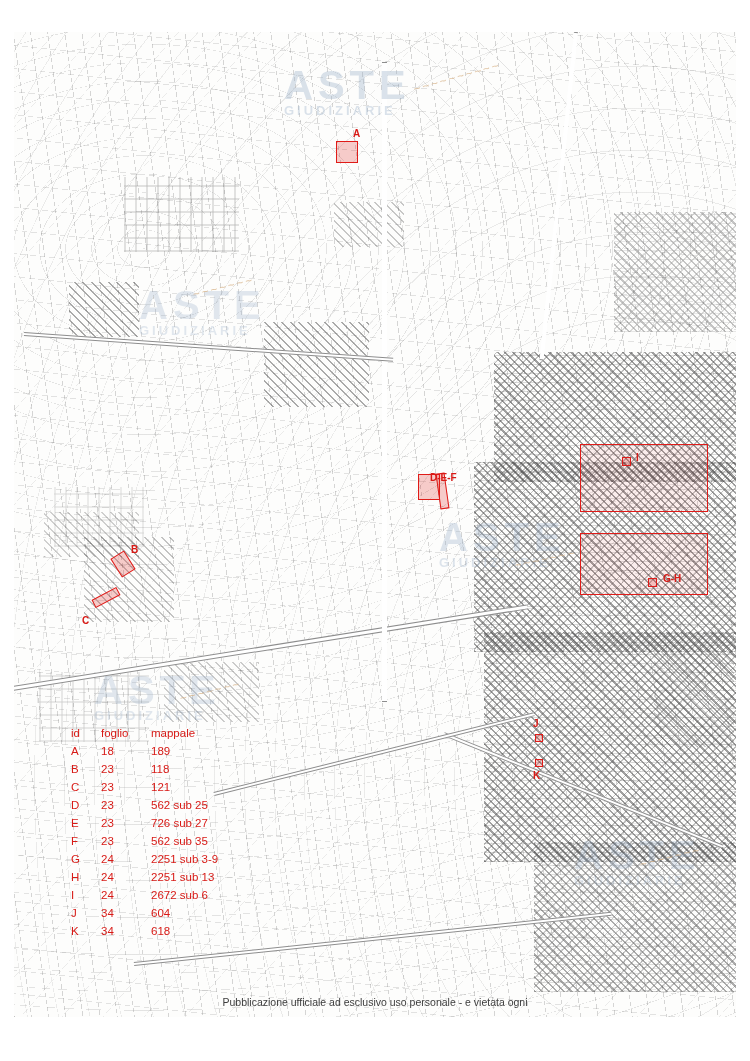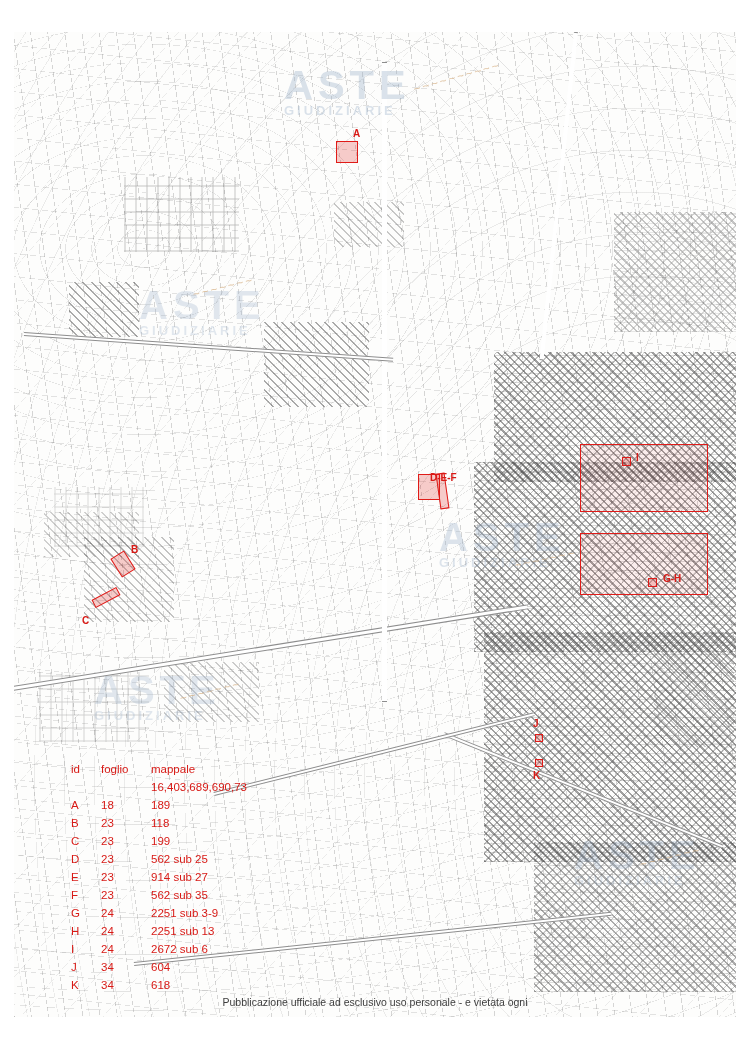--- a/index.html
+++ b/index.html
@@ -130,21 +130,21 @@
     opacity: 0.75;
     font-size: 12px;
     letter-spacing: 2px;
     white-space: nowrap;
     pointer-events: none;
   }
   
   #legend {
     position: absolute;
     left: 45px;
-    top: 728px;
+    top: 692px;
     width: 260px;
     font-size: 11.5px;
     color: #d81a16;
     font-family: "Liberation Sans", sans-serif;
   }
   #legend table {
     border-collapse: collapse;
     width: 100%;
   }
   #legend th, #legend td {
@@ -263,48 +263,43 @@
       <table>
         <thead>
           <tr>
             <th class="c-id">id</th>
             <th class="c-foglio">foglio</th>
             <th class="c-mappale">mappale</th>
           </tr>
         </thead>
         <tbody>
           <tr>
-            <td class="c-id"></td>
-            <td class="c-foglio"></td>
-            <td class="c-mappale">16,403,689,690,73</td>
-          </tr>
-          <tr>
             <td class="c-id">A</td>
             <td class="c-foglio">18</td>
             <td class="c-mappale">189</td>
           </tr>
           <tr>
             <td class="c-id">B</td>
             <td class="c-foglio">23</td>
             <td class="c-mappale">118</td>
           </tr>
           <tr>
             <td class="c-id">C</td>
             <td class="c-foglio">23</td>
-            <td class="c-mappale">199</td>
+            <td class="c-mappale">121</td>
           </tr>
           <tr>
             <td class="c-id">D</td>
             <td class="c-foglio">23</td>
             <td class="c-mappale">562 sub 25</td>
           </tr>
           <tr>
             <td class="c-id">E</td>
             <td class="c-foglio">23</td>
-            <td class="c-mappale">914 sub 27</td>
+            <td class="c-mappale">726 sub 27</td>
           </tr>
           <tr>
             <td class="c-id">F</td>
             <td class="c-foglio">23</td>
             <td class="c-mappale">562 sub 35</td>
           </tr>
           <tr>
             <td class="c-id">G</td>
             <td class="c-foglio">24</td>
             <td class="c-mappale">2251 sub 3-9</td>

